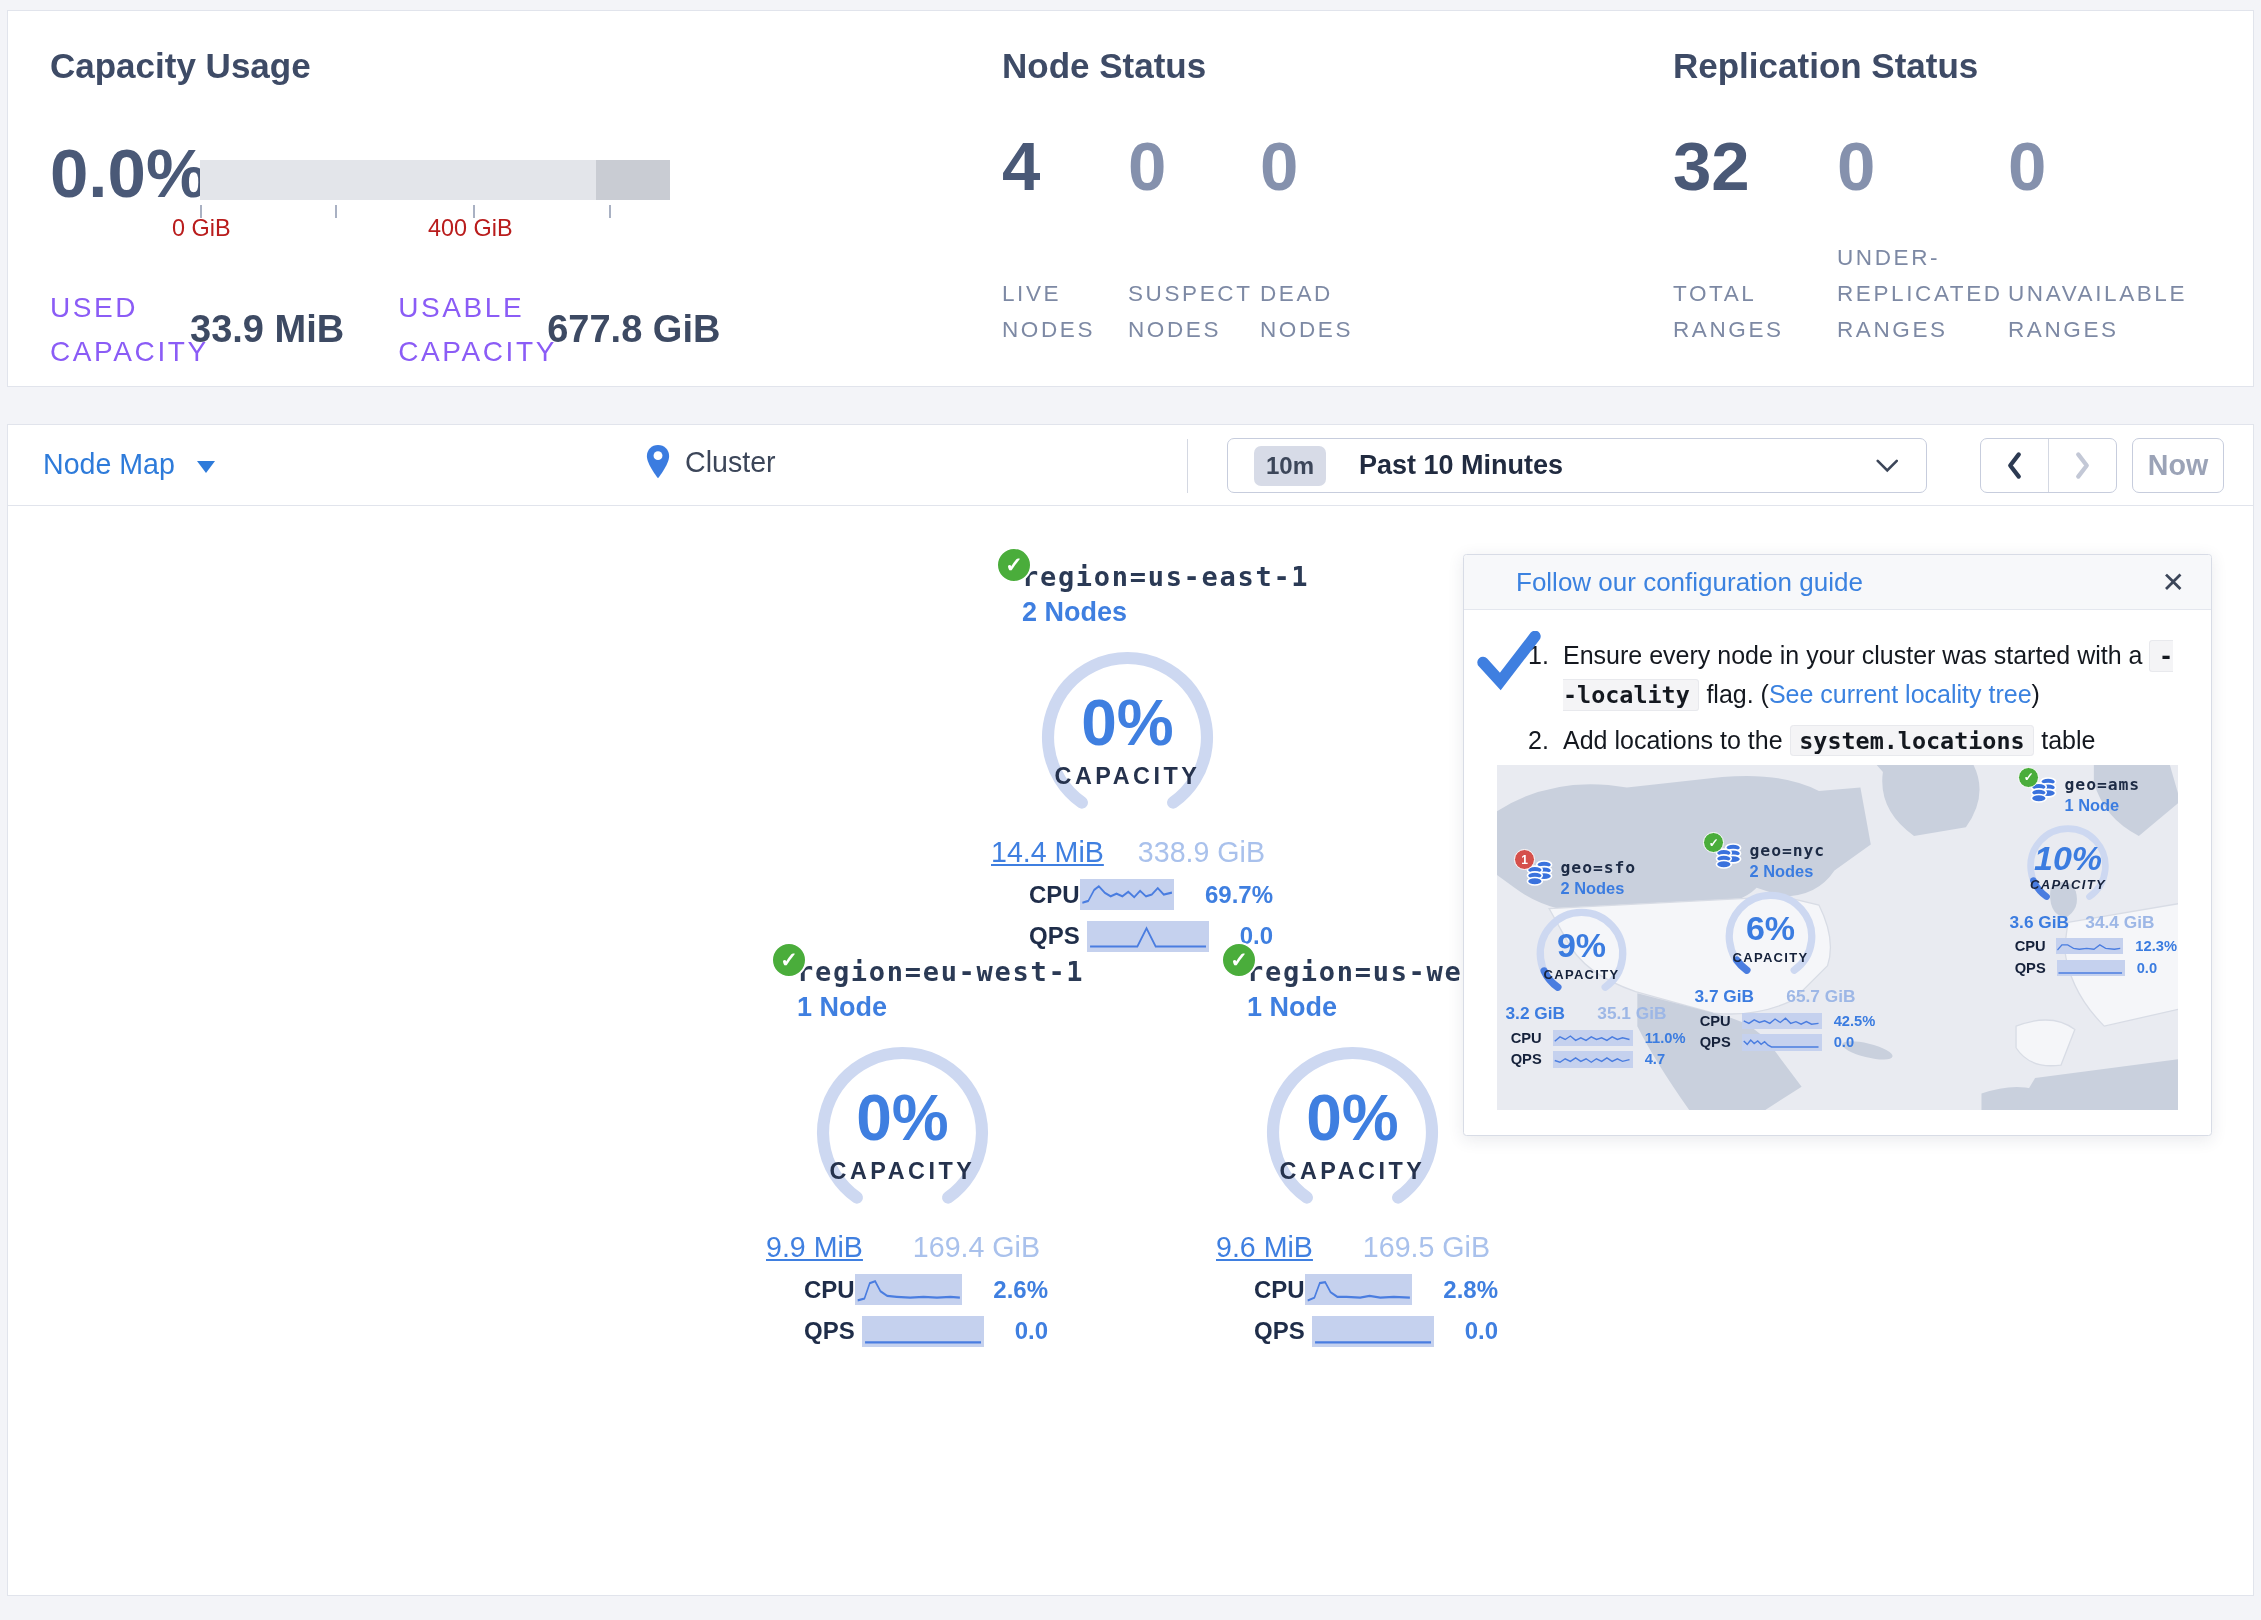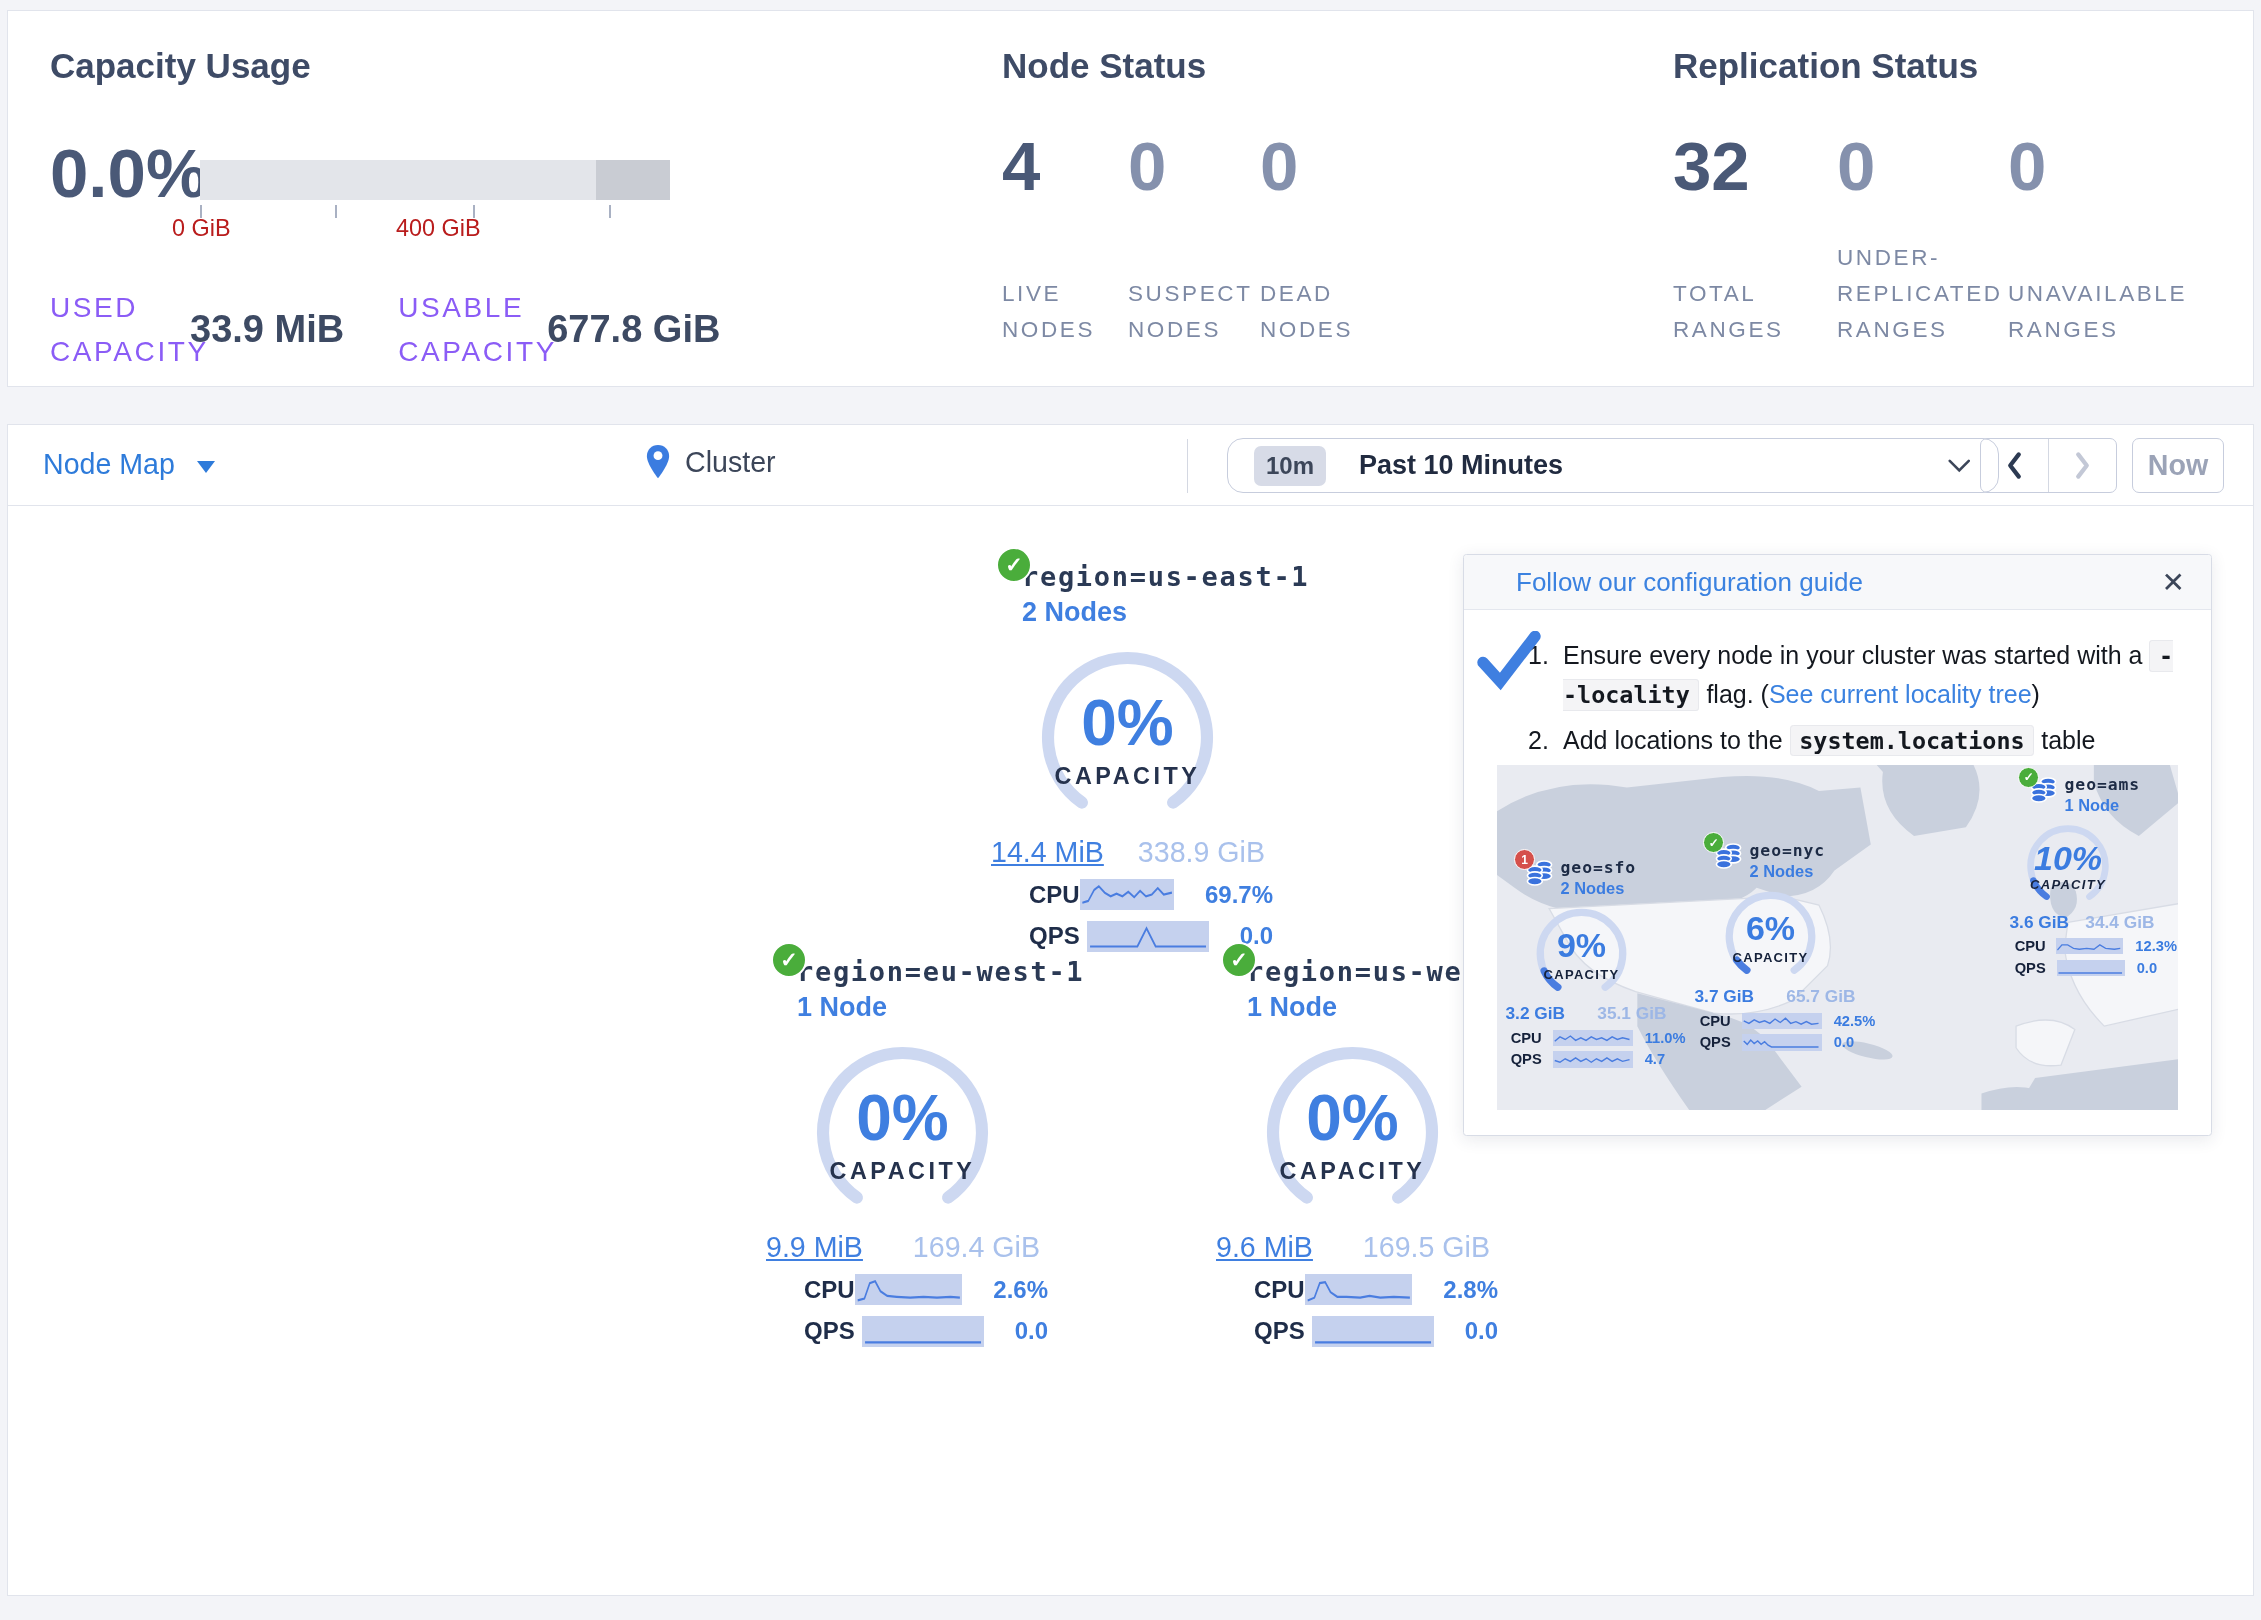--- a/index.html
+++ b/index.html
@@ -49,22 +49,22 @@
   .main-panel { position:absolute; left:7px; top:424px; width:2247px; height:1172px; background:#fff; border:0.9px solid #e1e4ec; }
   .toolbar { position:relative; height:81px; border-bottom:0.9px solid #e1e4ec; }
   .tb-divider { position:absolute; left:1179px; top:14px; width:0.9px; height:54px; background:#d4d8e2; }
   .view-select { position:absolute; left:35px; top:22.5px; display:flex; align-items:center; cursor:pointer; }
   .view-select-label { font-size:28.6px; color:#2e7bda; }
   .caret-down { width:0; height:0; margin-left:22.5px; margin-top:5.2px;
     border-left:9.5px solid transparent; border-right:9.5px solid transparent; border-top:12px solid #2e7bda; }
   .breadcrumb { position:absolute; left:637px; top:19px; display:flex; align-items:center; }
   .breadcrumb-label { font-size:28.6px; color:#3c4659; margin-left:14px; }
 
-  .time-select { position:absolute; left:1219px; top:13px; width:772px; height:55px;
-    border:0.9px solid #c7cddd; border-radius:16px; display:flex; align-items:center; background:#fff; }
+  .time-select { position:absolute; left:1219px; top:13px; width:700px; height:55px;
+    border:0.9px solid #c7cddd; border-radius:7px; display:flex; align-items:center; background:#fff; }
   .time-badge { margin-left:26px; background:#d7dbe7; border-radius:7px; padding:6px 12px;
     font-size:24px; font-weight:700; color:#3c4659; }
   .time-label { margin-left:33px; font-size:27px; font-weight:700; color:#212b40; }
   .time-chevron { margin-left:auto; margin-right:28px; }
 
   .pager { position:absolute; left:1972px; top:13px; width:137px; height:55px;
     border:0.9px solid #c7cddd; border-radius:7px; display:flex; }
   .pager-btn { flex:1; display:flex; align-items:center; justify-content:center; cursor:pointer; }
   .pager-btn:first-child { border-right:0.9px solid #d4d8e2; }
   .now-btn { position:absolute; left:2124px; top:13px; width:92px; height:55px;
@@ -149,21 +149,21 @@
     <div class="cap-bar">
       <div class="cap-bar-seg"></div>
     </div>
     <div class="cap-ticks">
       <div class="cap-tick" style="left:0px"></div>
       <div class="cap-tick" style="left:135px"></div>
       <div class="cap-tick" style="left:273px"></div>
       <div class="cap-tick" style="left:409px"></div>
     </div>
     <div class="cap-tick-label" style="left:164px">0 GiB</div>
-    <div class="cap-tick-label" style="left:388px">400 GiB</div>
+    <div class="cap-tick-label" style="left:420px">400 GiB</div>
     <div class="cap-details">
       <div class="cap-det-label">USED CAPACITY</div>
       <div class="cap-det-value">33.9 MiB</div>
       <div class="cap-det-label" style="width:149px">USABLE CAPACITY</div>
       <div class="cap-det-value">677.8 GiB</div>
     </div>
   </div>
 
   <div class="stat-section sec-nodes">
     <div class="sec-title">Node Status</div>

